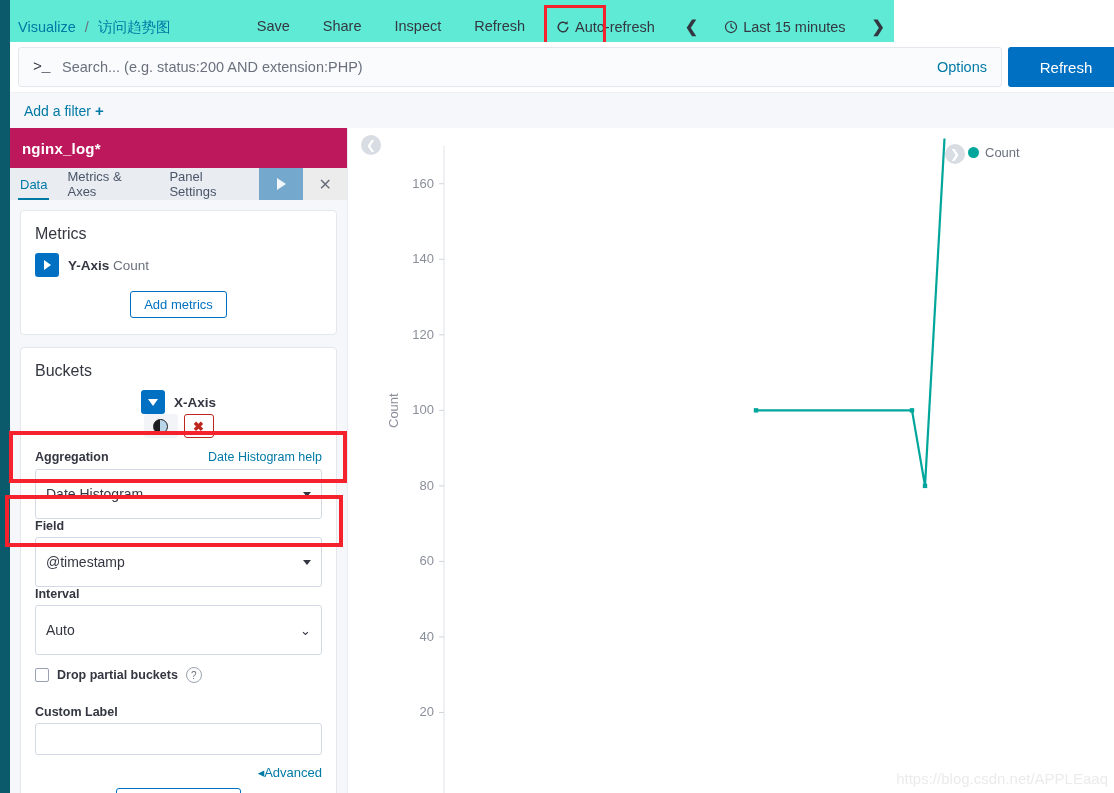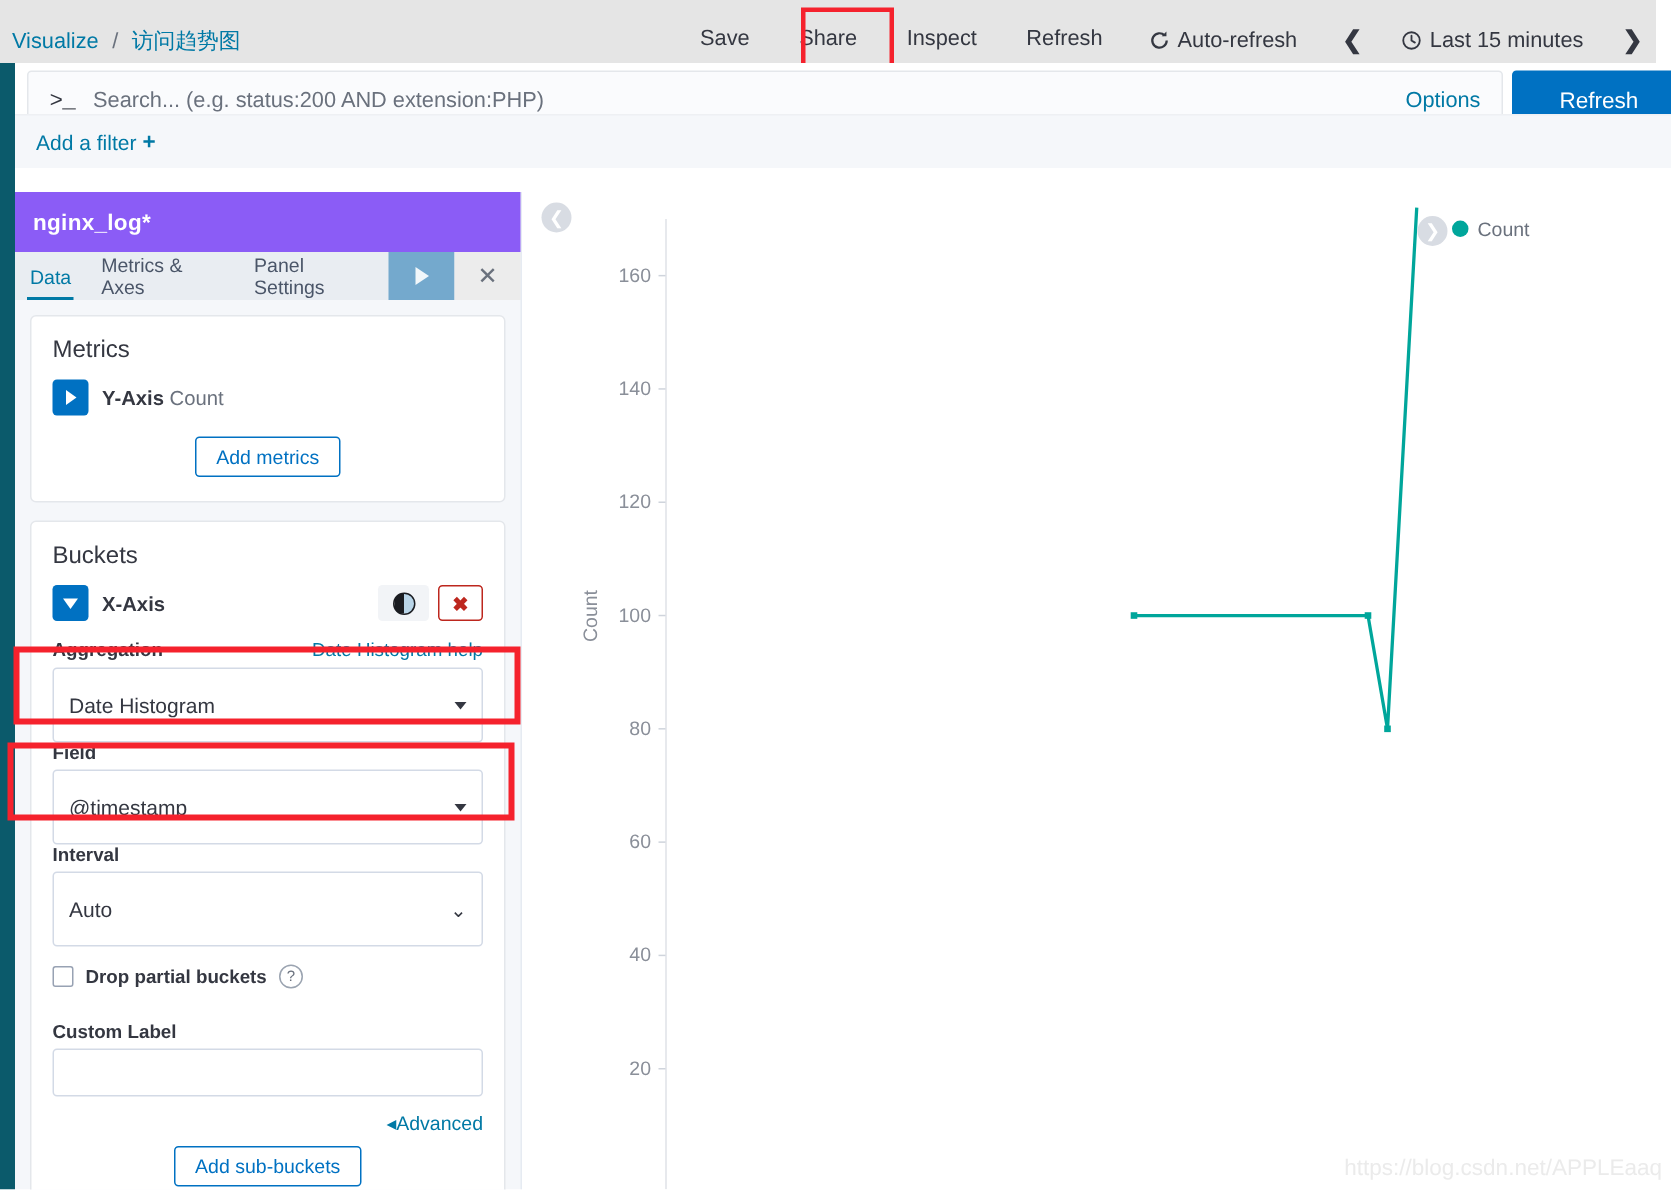--- a/index.html
+++ b/index.html
@@ -14,22 +14,22 @@
   #app { position: relative; width: 1114px; height: 793px; background:#fff; }
 
   
   .nav-rail {
     position:absolute; left:0; top:0; width:10px; height:793px;
     background:#0b5a6b;
   }
 
   
   .topbar {
-    position:absolute; left:0; top:0; width:1104px; height:42px;
-    background:#e5e5e5;
+    position:absolute; left:10px; top:0; width:884px; height:42px;
+    background:#5eead4;
   }
   .breadcrumb {
     position:absolute; left:8px; top:18px;
     font-size:14.5px; color:#0079a5; white-space:nowrap;
   }
   .breadcrumb .sep { color:#6a717d; margin:0 5px; }
   .breadcrumb .crumb-link { color:#0079a5; cursor:pointer; }
   .breadcrumb .crumb-current { color:#0079a5; }
 
   .top-actions {
@@ -75,38 +75,38 @@
   }
   .refresh-btn {
     position:absolute; left:998px; top:5px; width:116px; height:40px;
     background:#0071c2; color:#fff; font-size:15px;
     display:flex; align-items:center; justify-content:center;
     border-radius:3px 0 0 3px; cursor:pointer;
   }
 
   
   .filterbar {
-    position:absolute; left:10px; top:76px; width:1104px; height:36px;
+    position:absolute; left:10px; top:92px; width:1104px; height:36px;
     background:#f5f7fa; border-top:1px solid #eef0f3;
   }
   .add-filter {
     position:absolute; left:14px; top:9px;
     color:#0079a5; font-size:14px; cursor:pointer;
     display:flex; align-items:center; gap:4px;
   }
   .plus-ic { font-weight:bold; font-size:15px; }
 
   
   .sidebar {
     position:absolute; left:10px; top:128px; width:338px; height:665px;
     background:#f5f7fa;
     border-right:1px solid #e6ebf2;
   }
   .sb-header {
-    height:40px; background:#8b5cf6; color:#fff;
+    height:40px; background:#be185d; color:#fff;
     display:flex; align-items:center;
   }
   .sb-title { margin-left:12px; font-size:15px; font-weight:bold; letter-spacing:0.2px;}
   .sb-tabs {
     height:32px; background:#e9edf2; display:flex; align-items:stretch;
     position:relative;
   }
   .sb-tab {
     padding:0 10px; display:flex; align-items:center;
     font-size:13px; color:#0079a5; cursor:pointer; position:relative;
@@ -146,21 +146,21 @@
   .metric-lbl { font-size:13.5px; color:#343741; }
   .metric-lbl b { font-weight:bold; }
   .metric-lbl .muted { color:#6a717d; }
   .center-row { display:flex; justify-content:center; margin-top:14px; }
   .ghost-btn {
     border:1px solid #0071c2; color:#0071c2; background:#fff;
     font-size:13px; padding:5px 13px; border-radius:3px; cursor:pointer;
     font-family:"Liberation Sans", sans-serif;
   }
 
-  .bucket-head { display:flex; align-items:center; justify-content:space-between; }
+  .bucket-head { display:flex; align-items:center; justify-content:space-between;flex-direction:column; }
   .bucket-left { display:flex; align-items:center; gap:9px; }
   .bucket-right { display:flex; align-items:center; gap:6px; }
   .toggle-btn {
     width:34px;height:24px;background:#f2f4f7;border-radius:3px;
     display:flex;align-items:center;justify-content:center;cursor:pointer;
   }
   .toggle-ic {
     width:15px;height:15px;border-radius:50%;
     background:linear-gradient(90deg,#1a1c21 50%, #b9d5e8 50%);
     border:1.5px solid #1a1c21;

